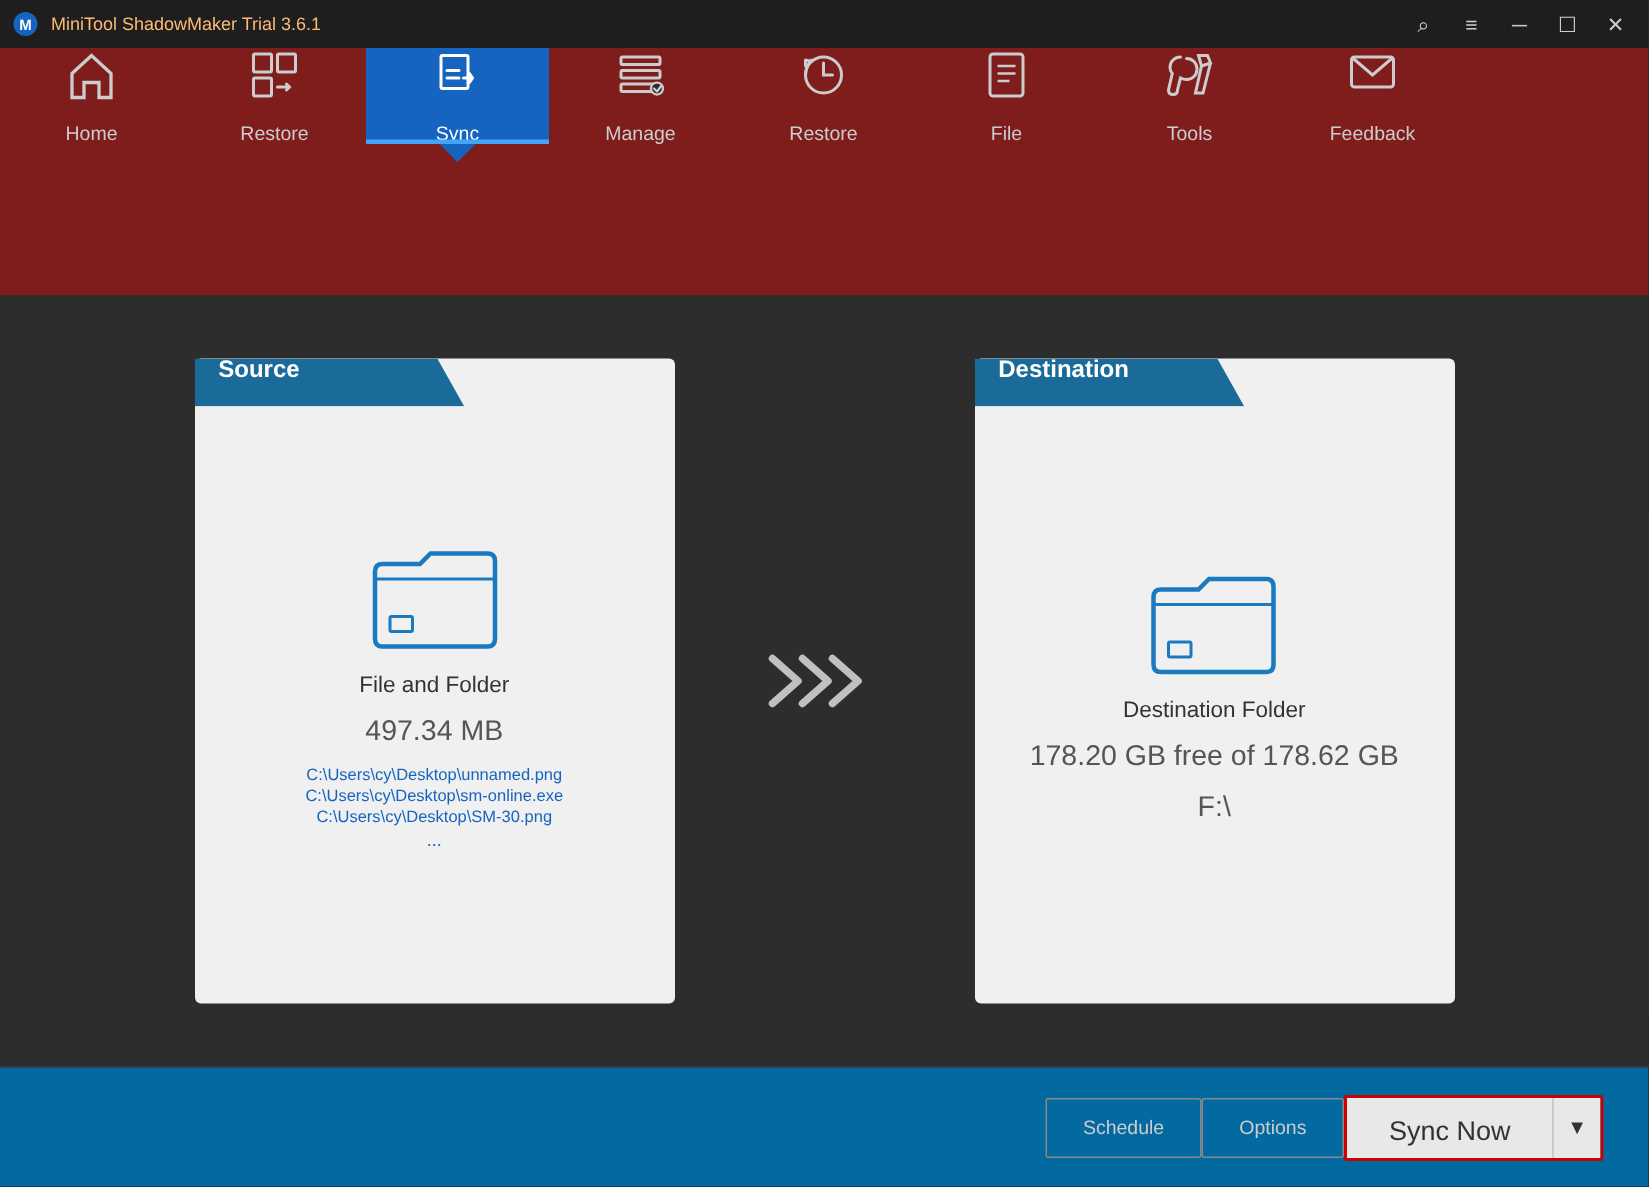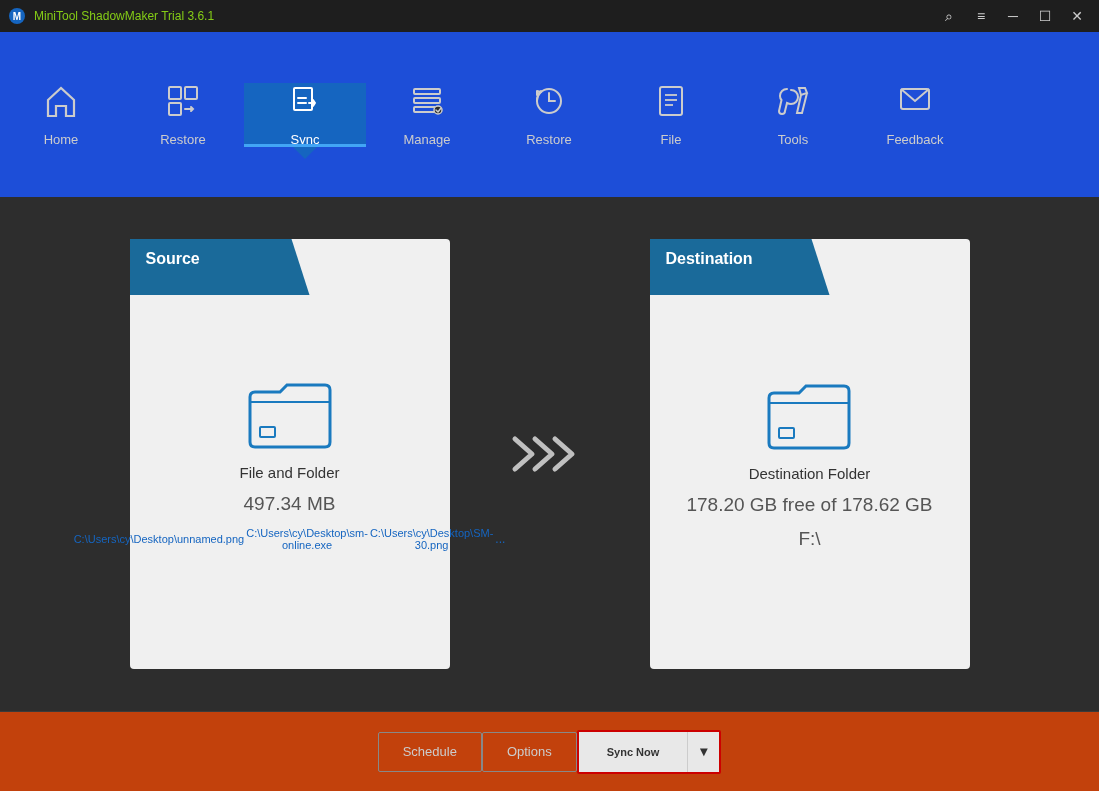--- a/index.html
+++ b/index.html
@@ -24,21 +24,21 @@
     #title-bar-left {
       display: flex;
       align-items: center;
       gap: 8px;
     }
     #app-logo {
       width: 18px;
       height: 18px;
     }
     #title-text {
-      color: #84cc16;
+      color: #fdba74;
       font-size: 12px;
     }
     #title-bar-right {
       display: flex;
       align-items: center;
       gap: 4px;
     }
     .title-btn {
       width: 28px;
       height: 24px;
@@ -49,23 +49,23 @@
       display: flex;
       align-items: center;
       justify-content: center;
       font-size: 14px;
       border-radius: 2px;
     }
 
     
     #nav-bar {
       height: 165px;
-      background: #1d4ed8;
-      display: flex;
-      align-items: center;
+      background: #7f1d1d;
+      display: flex;
+      align-items: flex-start;
     }
     .nav-item {
       width: 122px;
       display: flex;
       flex-direction: column;
       align-items: center;
       justify-content: center;
       gap: 8px;
       cursor: pointer;
       color: #cccccc;
@@ -117,21 +117,21 @@
       flex-direction: column;
       align-items: center;
       justify-content: center;
       gap: 10px;
       cursor: pointer;
     }
     .card-header {
       position: absolute;
       top: 0;
       left: 0;
-      height: 56px;
+      height: 32px;
       min-width: 180px;
       background: #1a6a9a;
       display: flex;
       align-items: center;
       padding: 0 16px 16px 16px;
       clip-path: polygon(0 0, 90% 0, 100% 100%, 0 100%);
     }
     .card-header-text {
       color: #ffffff;
       font-size: 16px;
@@ -154,20 +154,21 @@
       font-weight: 400;
       text-align: center;
     }
     .card-subtitle {
       color: #555555;
       font-size: 19px;
       text-align: center;
     }
     .card-files {
       display: flex;
+      flex-direction: column;
       align-items: center;
       gap: 2px;
     }
     .card-file-link {
       color: #1565c0;
       font-size: 11px;
       text-align: center;
     }
     .card-ellipsis {
       color: #1565c0;
@@ -178,24 +179,24 @@
     #arrow-container {
       display: flex;
       align-items: center;
       justify-content: center;
       flex-shrink: 0;
     }
 
     
     #bottom-bar {
       height: 80px;
-      background: #c2410c;
-      display: flex;
-      align-items: center;
-      justify-content: center;
+      background: #0369a1;
+      display: flex;
+      align-items: center;
+      justify-content: flex-end;
       padding: 0 30px;
       border-top: 1px solid #3a3a3a;
     }
     .bottom-btn {
       height: 40px;
       padding: 0 24px;
       background: transparent;
       border: 1px solid #888888;
       color: #cccccc;
       font-size: 13px;
@@ -208,23 +209,23 @@
       border: 2px solid #cc0000;
       border-radius: 2px;
       overflow: hidden;
     }
     #sync-now-btn {
       height: 40px;
       padding: 12px 28px;
       background: #e8e8e8;
       border: none;
       color: #333333;
-      font-size: 11px;
-      cursor: pointer;
-      font-weight: 700;
+      font-size: 18px;
+      cursor: pointer;
+      font-weight: 400;
     }
     #sync-now-dropdown {
       height: 40px;
       width: 32px;
       background: #e8e8e8;
       border: none;
       border-left: 1px solid #cccccc;
       cursor: pointer;
       display: flex;
       align-items: center;

